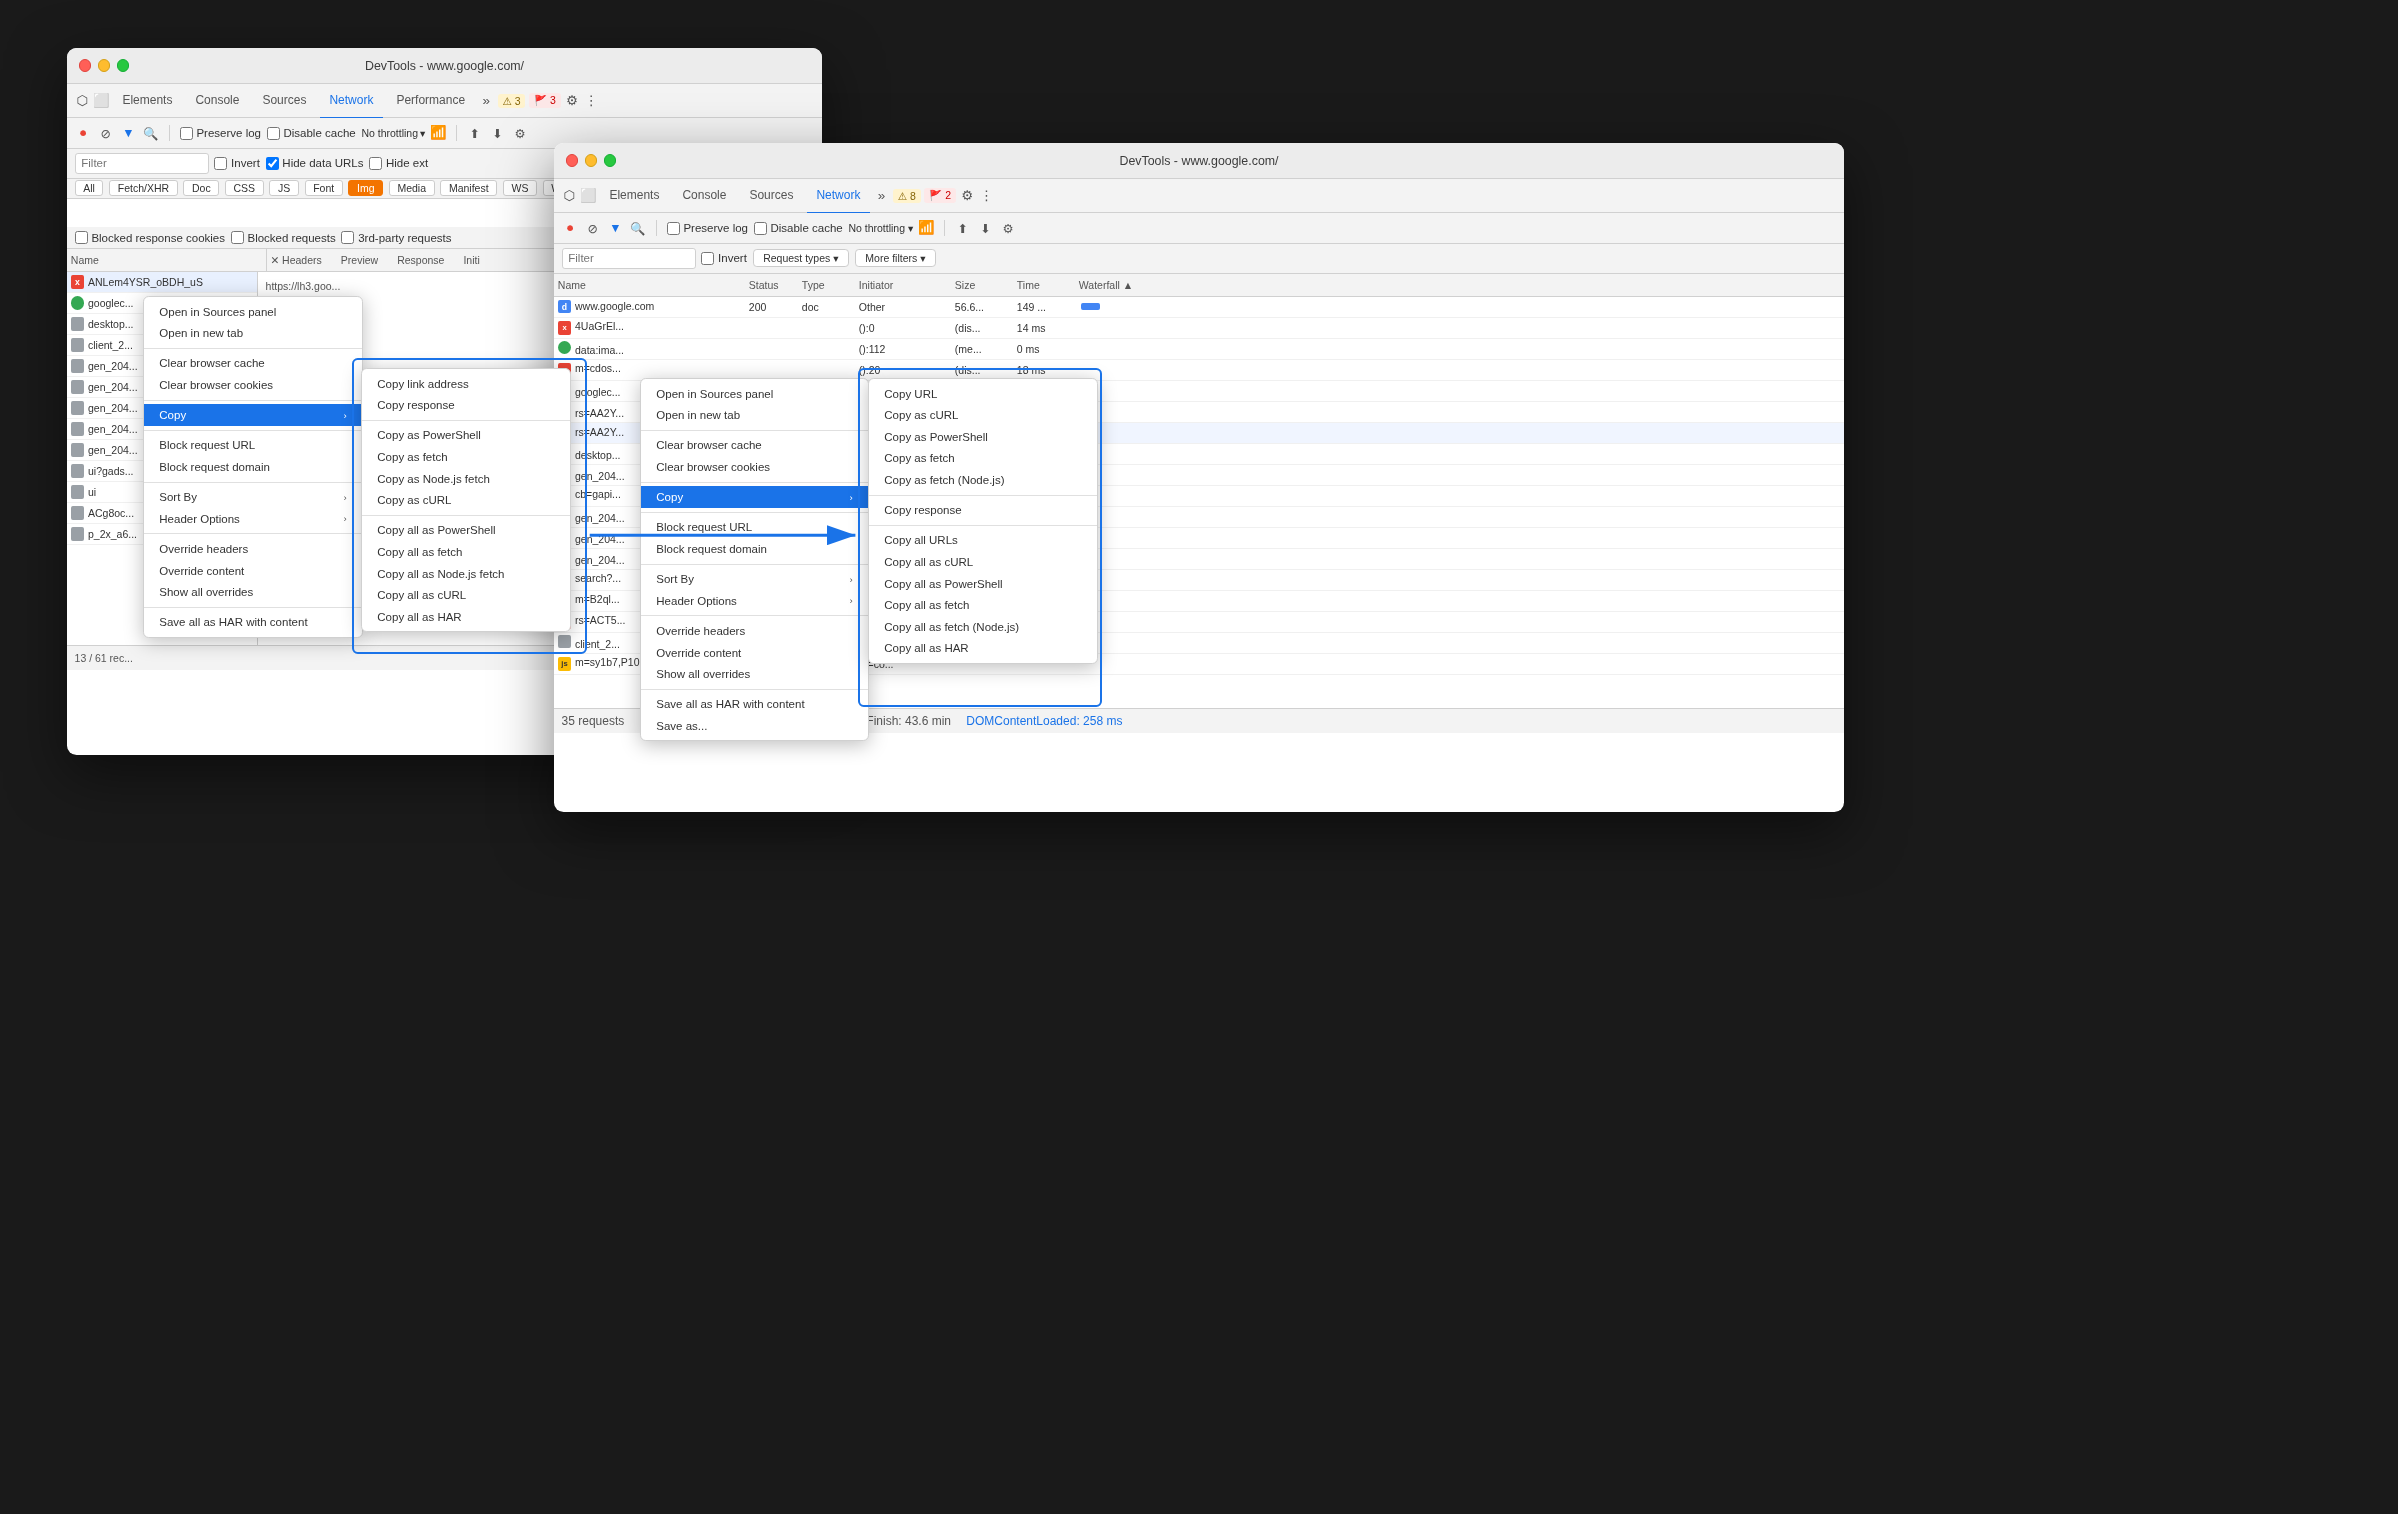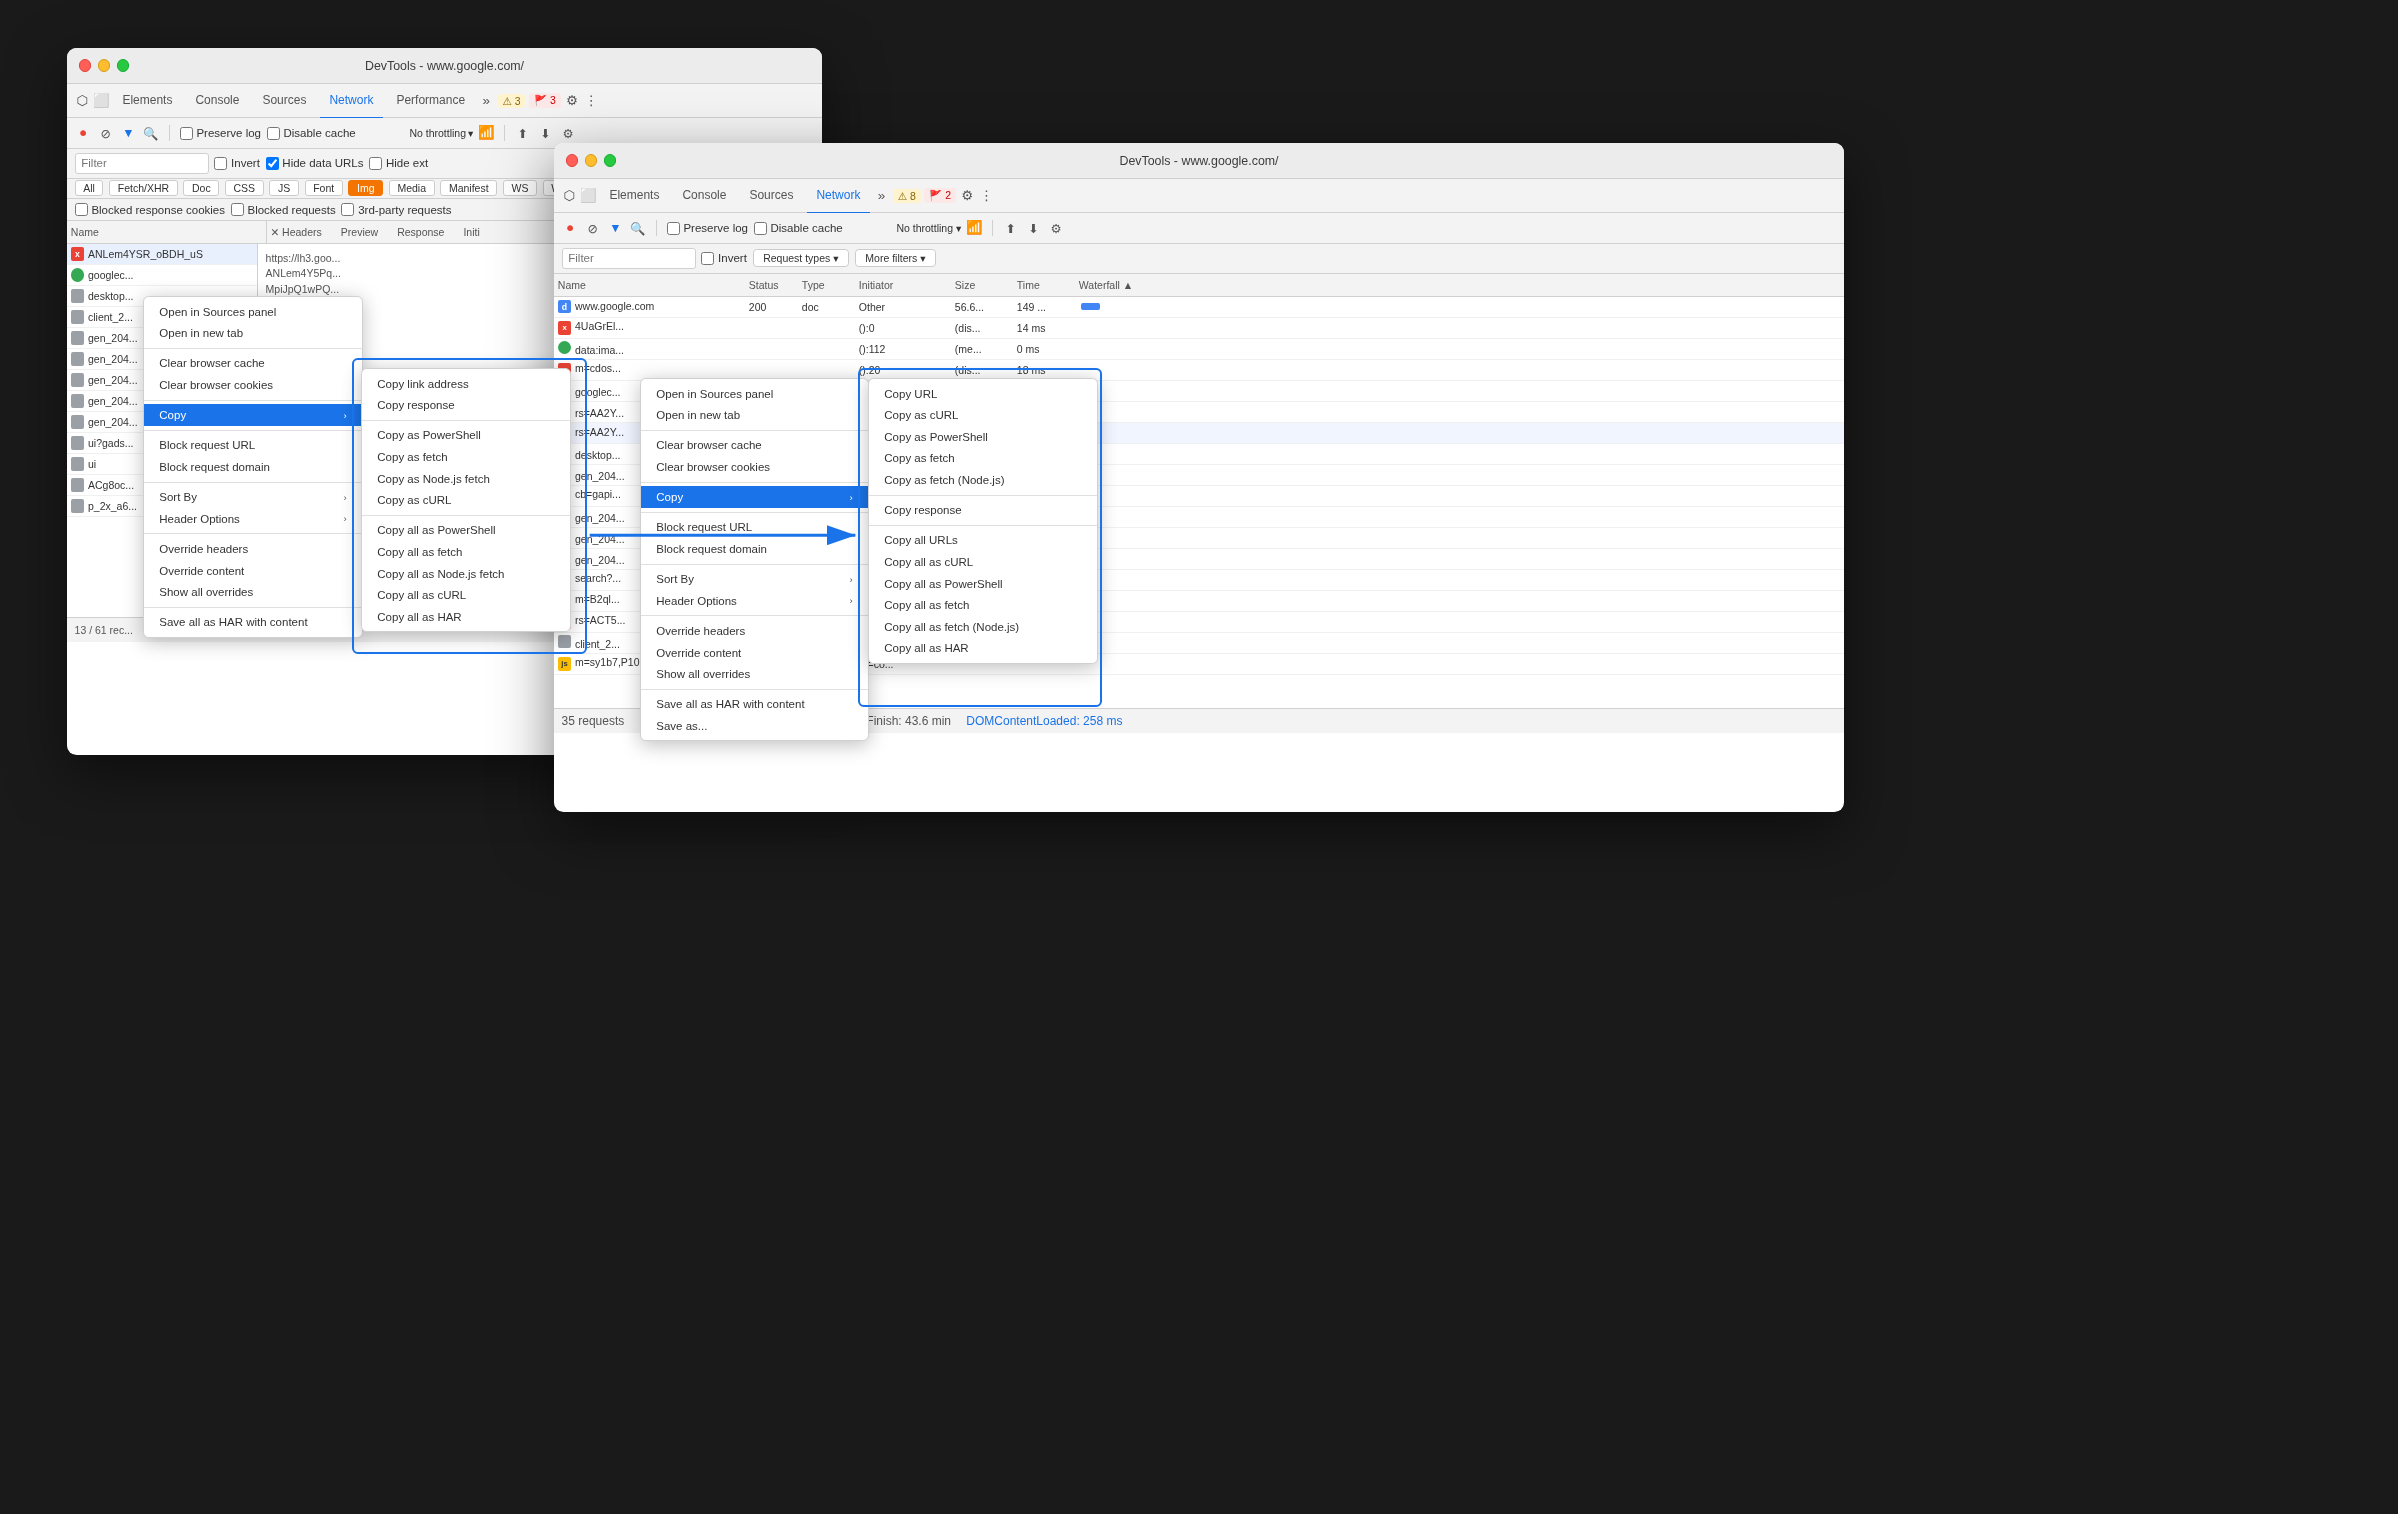--- a/index.html
+++ b/index.html
@@ -145,21 +145,20 @@
 
     .throttle-select {
       font-size: 10.5px;
       color: #333;
       border: none;
       background: transparent;
       cursor: pointer;
       display: flex;
       align-items: center;
       gap: 1.9px;
-      margin-left: 48px;
     }
 
     
     .filter-bar {
       background: #f3f3f3;
       border-bottom: 1px solid #d0d0d0;
       display: flex;
       align-items: center;
       padding: 3.8px 7.6px;
       gap: 5.7px;
@@ -376,21 +375,21 @@
     <button class="filter-type-btn">Doc</button>
     <button class="filter-type-btn">CSS</button>
     <button class="filter-type-btn">JS</button>
     <button class="filter-type-btn">Font</button>
     <button class="filter-type-btn active-orange">Img</button>
     <button class="filter-type-btn">Media</button>
     <button class="filter-type-btn">Manifest</button>
     <button class="filter-type-btn">WS</button>
     <button class="filter-type-btn">W</button>
   </div>
-  <div class="filter-bar" style="font-size:10.5px;">
+  <div class="filter-bar" style="font-size:10.5px;margin-top:28px;">
     <label class="checkbox-label">
       <input type="checkbox" style=""> Blocked response cookies
     </label>
     <label class="checkbox-label">
       <input type="checkbox" style=""> Blocked requests
     </label>
     <label class="checkbox-label">
       <input type="checkbox" style=""> 3rd-party requests
     </label>
   </div>

